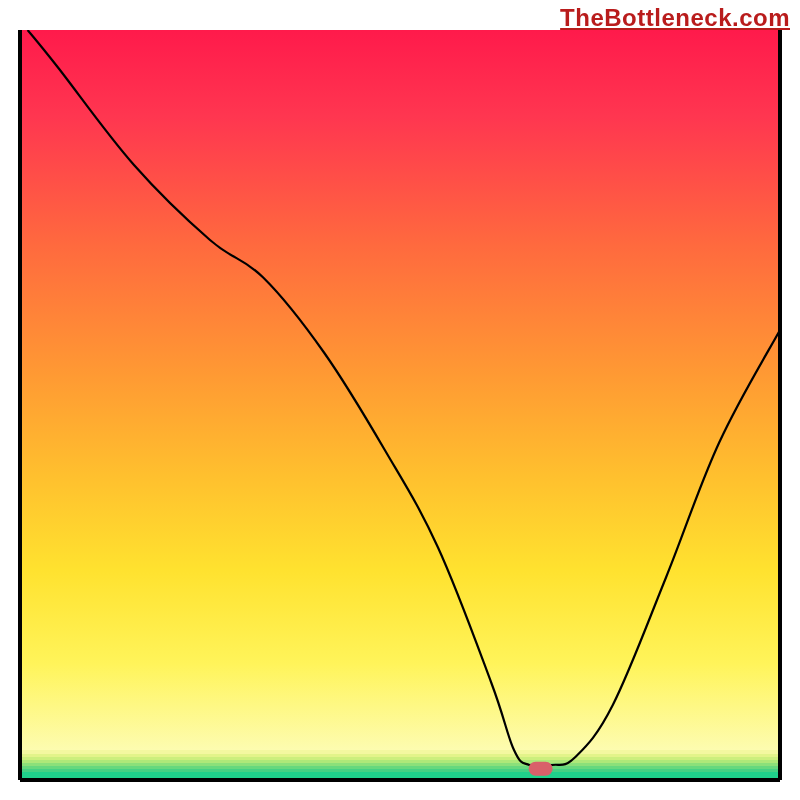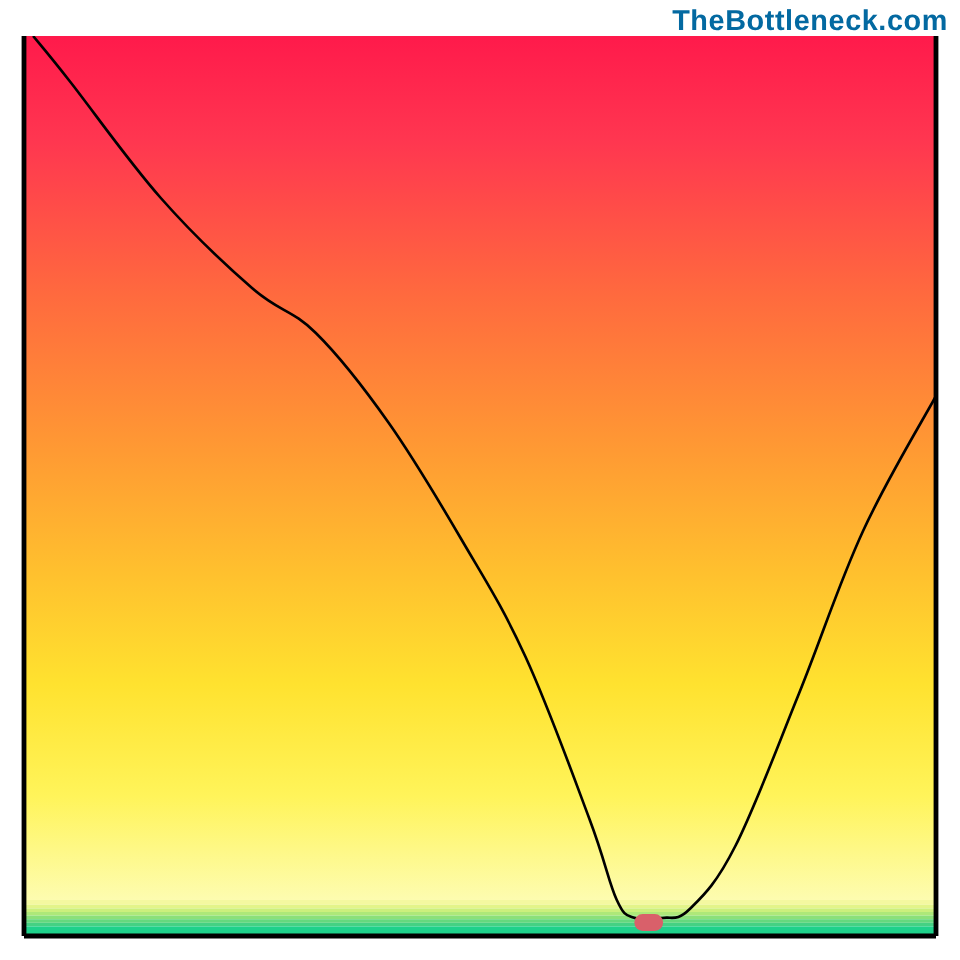--- a/index.html
+++ b/index.html
@@ -15,23 +15,24 @@
     position: relative;
     width: 800px;
     height: 800px;
   }
   .watermark {
     position: absolute;
     top: 4px;
     right: 10px;
     font-size: 24px;
     font-weight: 600;
-    color: #0369a1;
+    color: #b91c1c;
     letter-spacing: 0.5px;
     z-index: 10;
+    text-decoration: underline;
   }
   svg {
     display: block;
   }
 </style>
 </head>
 <body>
 
 <div class="chart-container">
   <div class="watermark">TheBottleneck.com</div>

